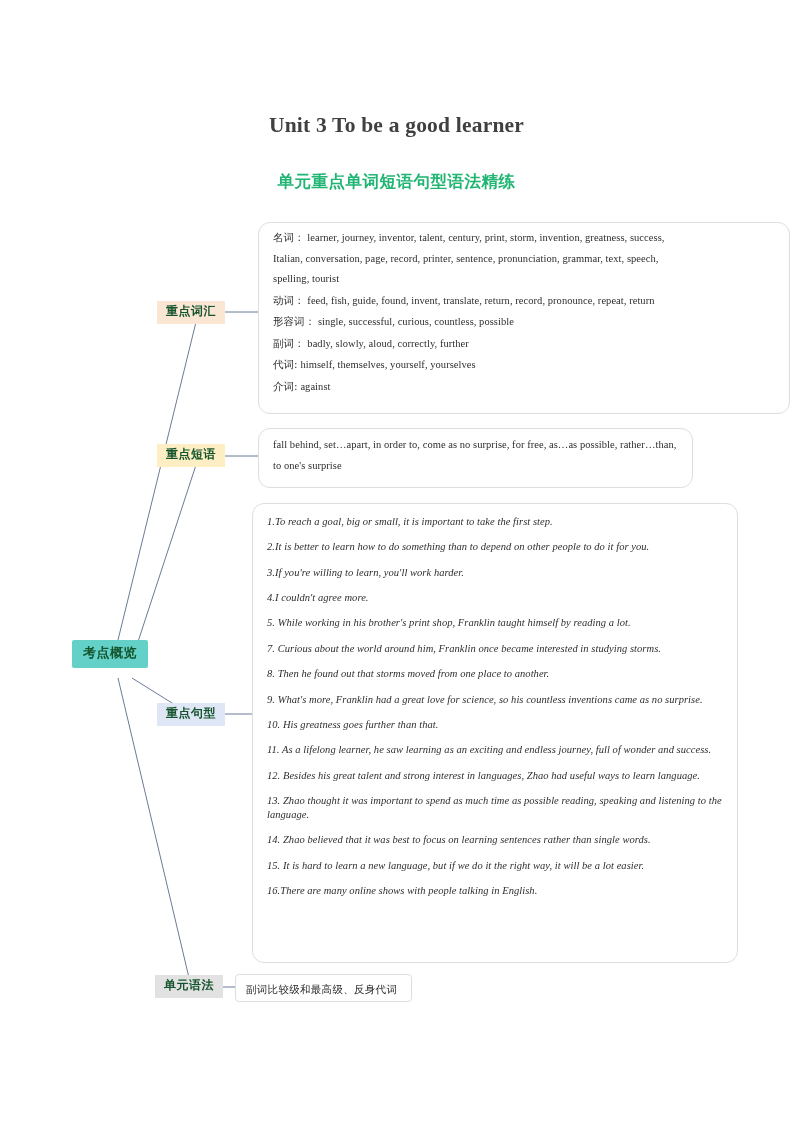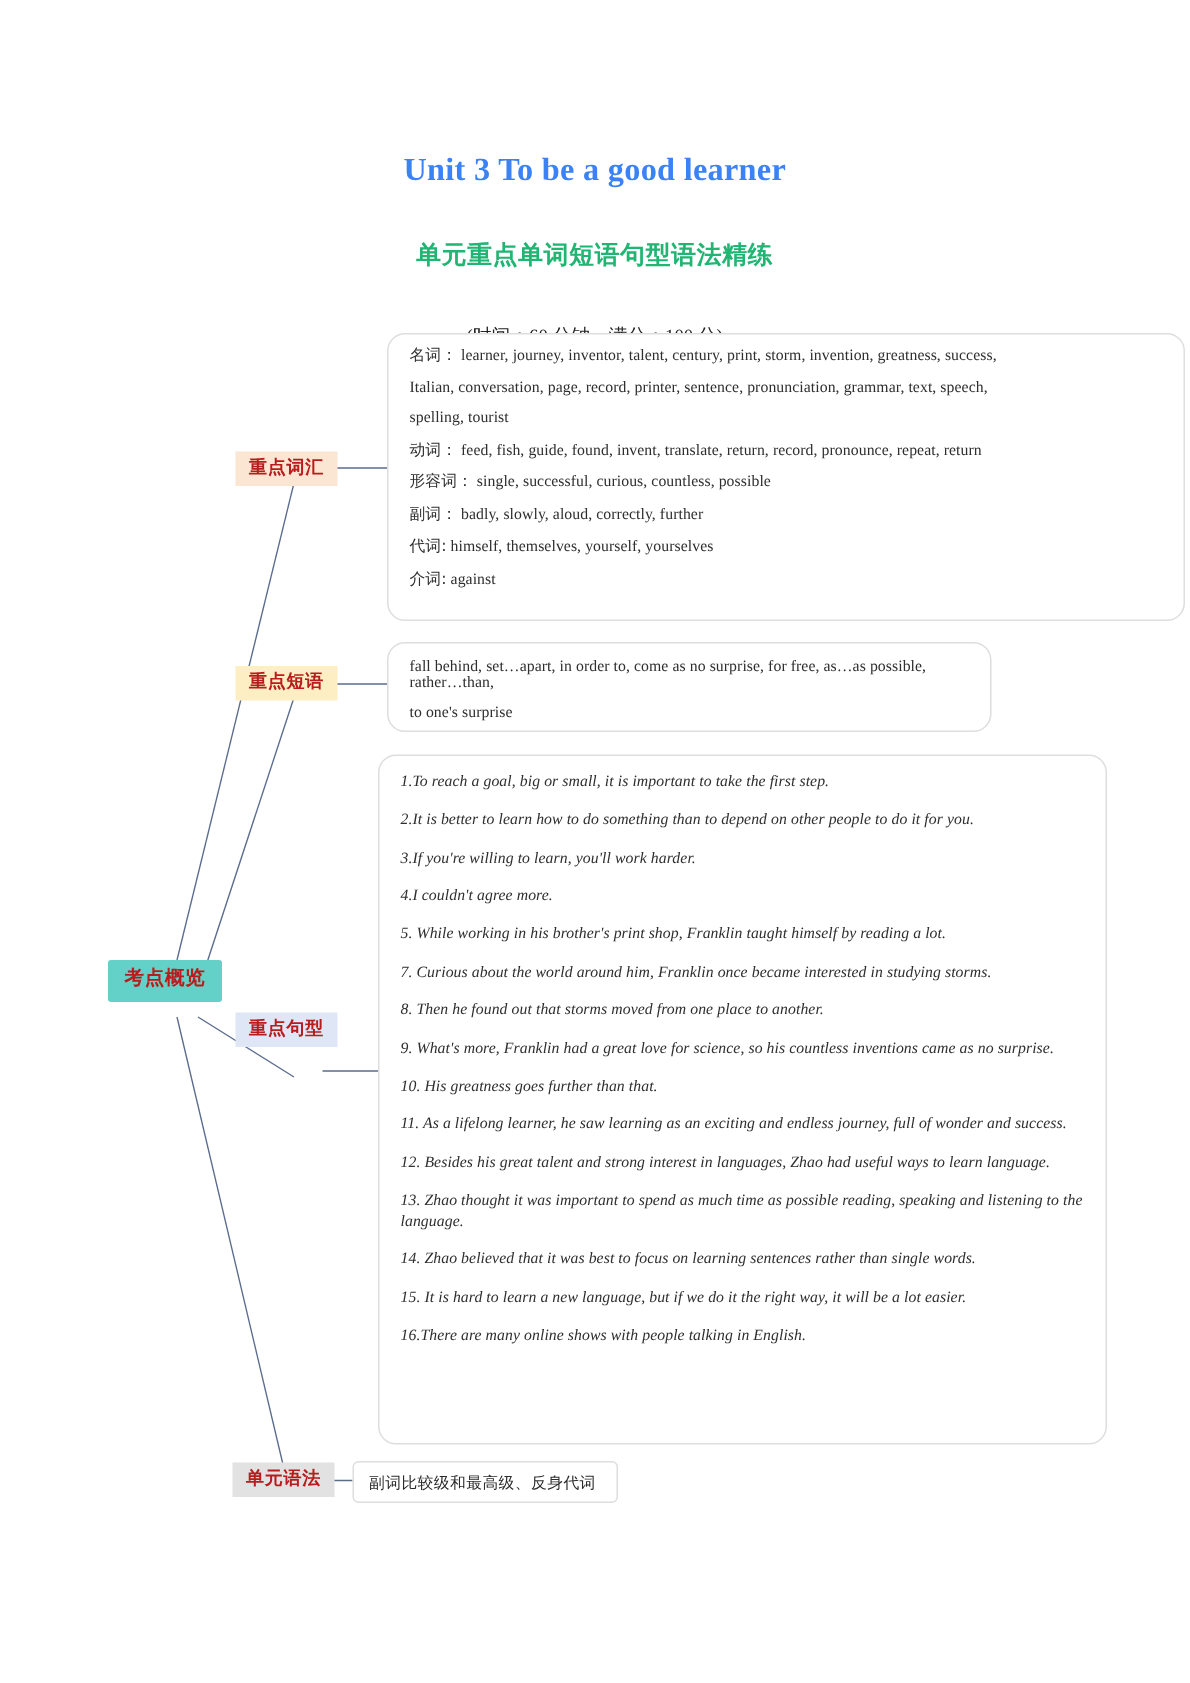--- a/index.html
+++ b/index.html
@@ -18,26 +18,26 @@
 
   
   #header {
     position: absolute;
     left: 0;
     top: 0;
     width: 793px;
     text-align: center;
   }
   #doc-title {
-    margin: 0;
+    margin: 12px;
     padding-top: 101px;
     font-size: 21.5px;
     font-weight: bold;
     letter-spacing: 0.2px;
-    color: #3b82f6;
+    color: #404040;
     font-family: "Liberation Serif", "DejaVu Serif", serif;
   }
   #doc-subtitle {
     margin: 16px;
     padding-top: 17px;
     font-size: 16.5px;
     font-weight: bold;
     color: #21b573;
     font-family: "DejaVu Sans", "Liberation Sans", sans-serif;
     letter-spacing: 0.5px;
@@ -60,21 +60,21 @@
     pointer-events: none;
   }
   #mindmap line { pointer-events: none; }
 
   
   .chip {
     position: absolute;
     font-family: "DejaVu Sans", "Liberation Sans", sans-serif;
     font-size: 12px;
     font-weight: bold;
-    color: #b91c1c;
+    color: #14532d;
     padding: 4px 9px 5px 9px;
     white-space: nowrap;
     line-height: 1.15;
     letter-spacing: 0.5px;
   }
   #chip-root {
     left: 72px;
     top: 640px;
     background: #63d1c8;
     font-size: 13px;
@@ -86,21 +86,21 @@
     top: 301px;
     background: #fbe6d4;
   }
   #chip-phrase {
     left: 157px;
     top: 444px;
     background: #fdeec3;
   }
   #chip-sentence {
     left: 157px;
-    top: 675px;
+    top: 703px;
     background: #dfe6f5;
   }
   #chip-grammar {
     left: 155px;
     top: 975px;
     background: #e2e2e2;
   }
 
   
   .box {
@@ -116,21 +116,21 @@
   #box-vocab {
     left: 258px;
     top: 222px;
     width: 532px;
     height: 192px;
     padding: 9px 14px 6px 14px;
   }
   #box-phrase {
     left: 258px;
     top: 428px;
-    width: 403px;
+    width: 435px;
     height: 60px;
     padding: 11px 14px 8px 14px;
   }
   #box-sentence {
     left: 252px;
     top: 503px;
     width: 486px;
     height: 460px;
     padding: 11px 14px 8px 14px;
     font-style: italic;

